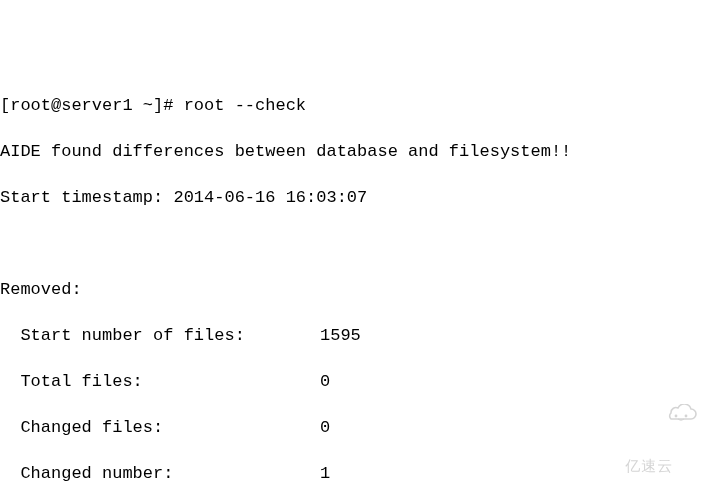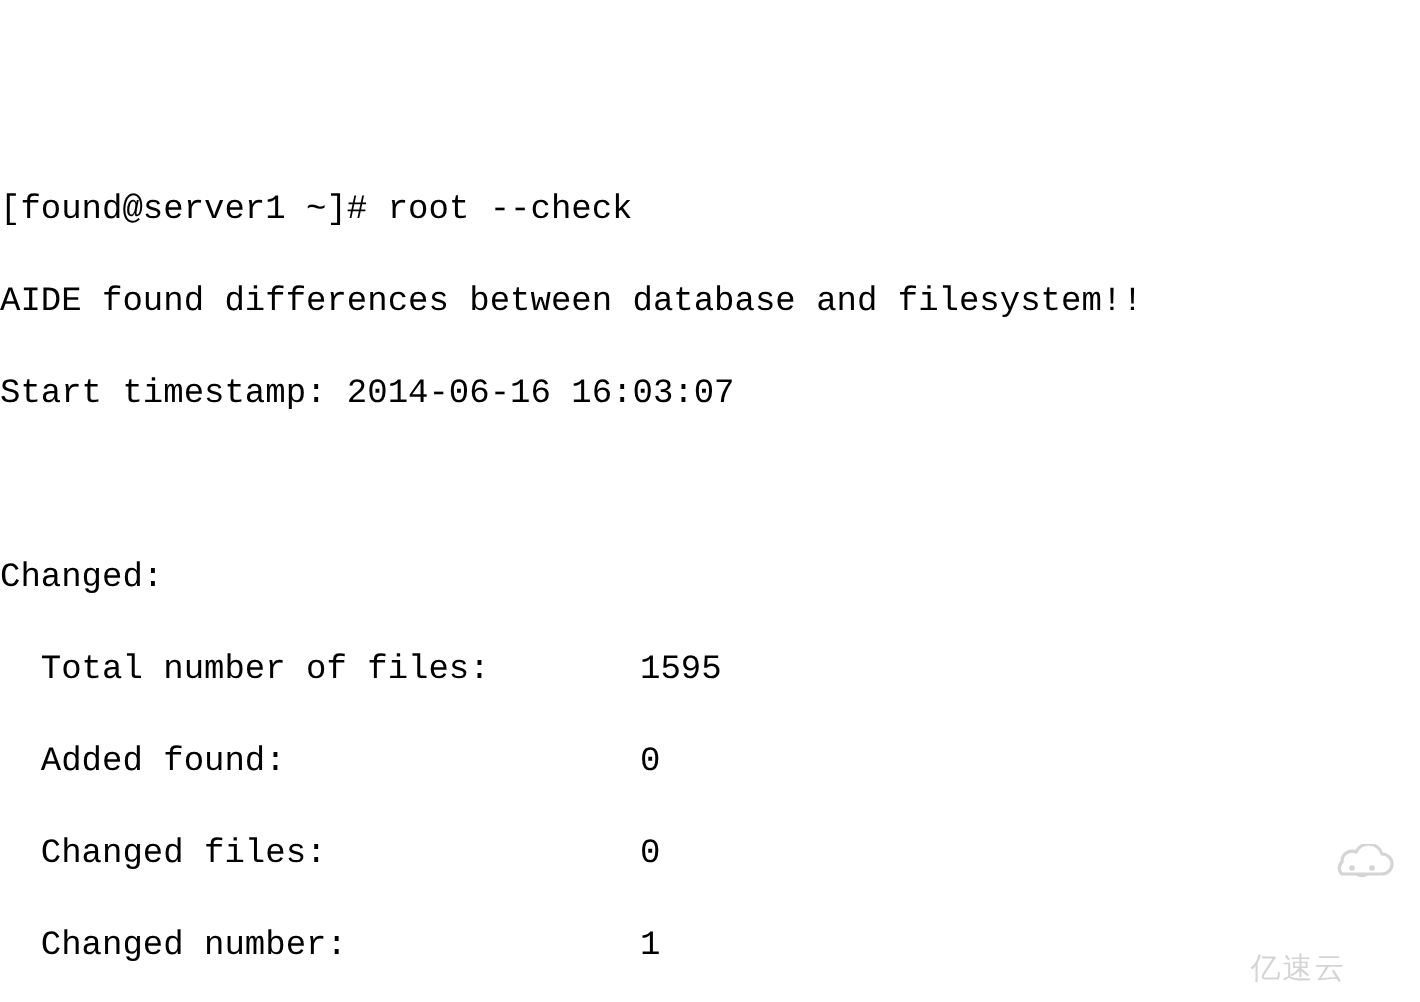--- a/index.html
+++ b/index.html
@@ -18,48 +18,48 @@
     }
     .line {
       white-space: pre;
     }
     .summary-row .label {
       display: inline-block;
     }
     .watermark {
       position: absolute;
       right: 12px;
-      bottom: 4px;
+      bottom: 24px;
       opacity: 0.42;
     }
     .watermark .cloud {
       display: inline-block;
       vertical-align: middle;
     }
     .watermark .wm-text {
       font-family: Arial, "Microsoft YaHei", sans-serif;
       font-size: 15px;
       color: #9a9a9a;
       vertical-align: middle;
       margin-left: 2px;
       letter-spacing: 1px;
     }
   </style>
 </head>
 <body>
 
 
 
-<div class="line"><span>[found@server1 ~]# </span><span>root --check</span></div>
+<div class="line"><span>[root@server1 ~]# </span><span>root --check</span></div>
 <div class="line">AIDE found differences between database and filesystem!!</div>
 <div class="line">Start timestamp: 2014-06-16 16:03:07</div>
 <div class="line"> </div>
-<div class="line">Changed:</div>
-<div class="line summary-row"><span class="label" style="width:320px">  Total number of files:</span><span>1595</span></div>
-<div class="line summary-row"><span class="label" style="width:320px">  Added found:</span><span>0</span></div>
+<div class="line">Removed:</div>
+<div class="line summary-row"><span class="label" style="width:320px">  Start number of files:</span><span>1595</span></div>
+<div class="line summary-row"><span class="label" style="width:320px">  Total files:</span><span>0</span></div>
 <div class="line summary-row"><span class="label" style="width:320px">  Changed files:</span><span>0</span></div>
 <div class="line summary-row"><span class="label" style="width:320px">  Changed number:</span><span>1</span></div>
 
 
 
 
 
 
 
 

